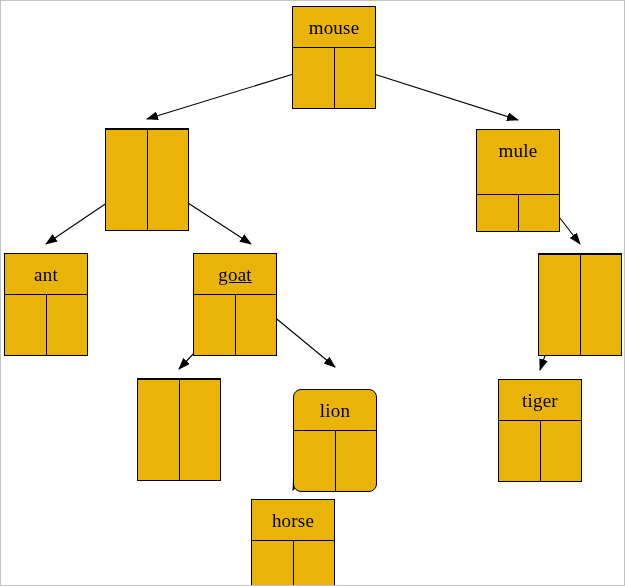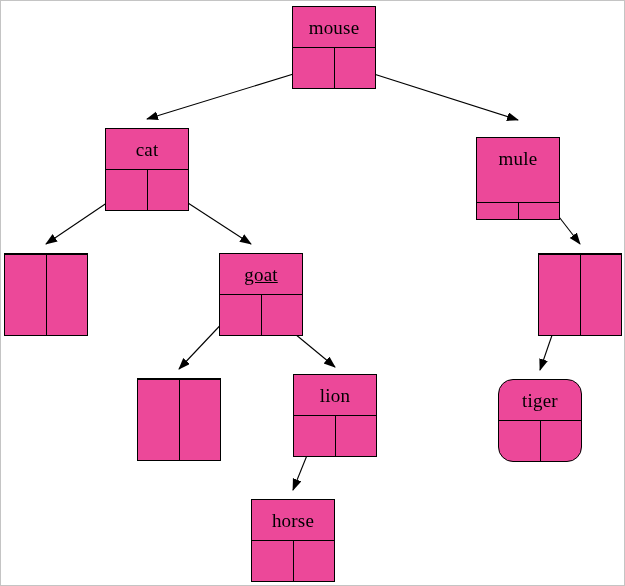--- a/index.html
+++ b/index.html
@@ -15,24 +15,24 @@
   }
   #edge-layer {
     position: absolute;
     left: 0; top: 0;
     width: 625px; height: 586px;
     pointer-events: none;
   }
   .node {
     position: absolute;
     width: 84px;
-    height: 83px;
+    height: 103px;
     box-sizing: border-box;
     border: 1px solid #000000;
-    background: #ec4899;
+    background: #eab308;
     display: flex;
     flex-direction: column;
   }
   .node .label {
     height: 40px;
     flex: 0 0 40px;
     display: flex;
     align-items: center;
     justify-content: center;
     font-size: 19px;
@@ -72,66 +72,66 @@
     </svg>
   <div id="nodes">
       <div class="node" style="left: 291px; top: 5px;">
         <div class="label">mouse</div>
         <div class="cells">
           <div class="cell left"></div>
           <div class="cell right"></div>
         </div>
       </div>
       <div class="node" style="left: 104px; top: 127px;">
-        <div class="label">cat</div>
         <div class="cells">
           <div class="cell left"></div>
           <div class="cell right"></div>
         </div>
       </div>
-      <div class="node" style="left: 475px; top: 136px; gap: 24px;">
+      <div class="node" style="left: 475px; top: 128px; gap: 24px;">
         <div class="label">mule</div>
         <div class="cells">
           <div class="cell left"></div>
           <div class="cell right"></div>
         </div>
       </div>
       <div class="node" style="left: 3px; top: 252px;">
+        <div class="label">ant</div>
         <div class="cells">
           <div class="cell left"></div>
           <div class="cell right"></div>
         </div>
       </div>
-      <div class="node" style="left: 218px; top: 252px; text-decoration: underline;">
+      <div class="node" style="left: 192px; top: 252px; text-decoration: underline;">
         <div class="label">goat</div>
         <div class="cells">
           <div class="cell left"></div>
           <div class="cell right"></div>
         </div>
       </div>
       <div class="node" style="left: 537px; top: 252px;">
         <div class="cells">
           <div class="cell left"></div>
           <div class="cell right"></div>
         </div>
       </div>
       <div class="node" style="left: 136px; top: 377px;">
         <div class="cells">
           <div class="cell left"></div>
           <div class="cell right"></div>
         </div>
       </div>
-      <div class="node" style="left: 292px; top: 373px;">
+      <div class="node" style="left: 292px; top: 388px; border-radius: 8px;">
         <div class="label">lion</div>
         <div class="cells">
           <div class="cell left"></div>
           <div class="cell right"></div>
         </div>
       </div>
-      <div class="node" style="left: 497px; top: 378px; border-radius: 15px;">
+      <div class="node" style="left: 497px; top: 378px;">
         <div class="label">tiger</div>
         <div class="cells">
           <div class="cell left"></div>
           <div class="cell right"></div>
         </div>
       </div>
       <div class="node" style="left: 250px; top: 498px;">
         <div class="label">horse</div>
         <div class="cells">
           <div class="cell left"></div>

